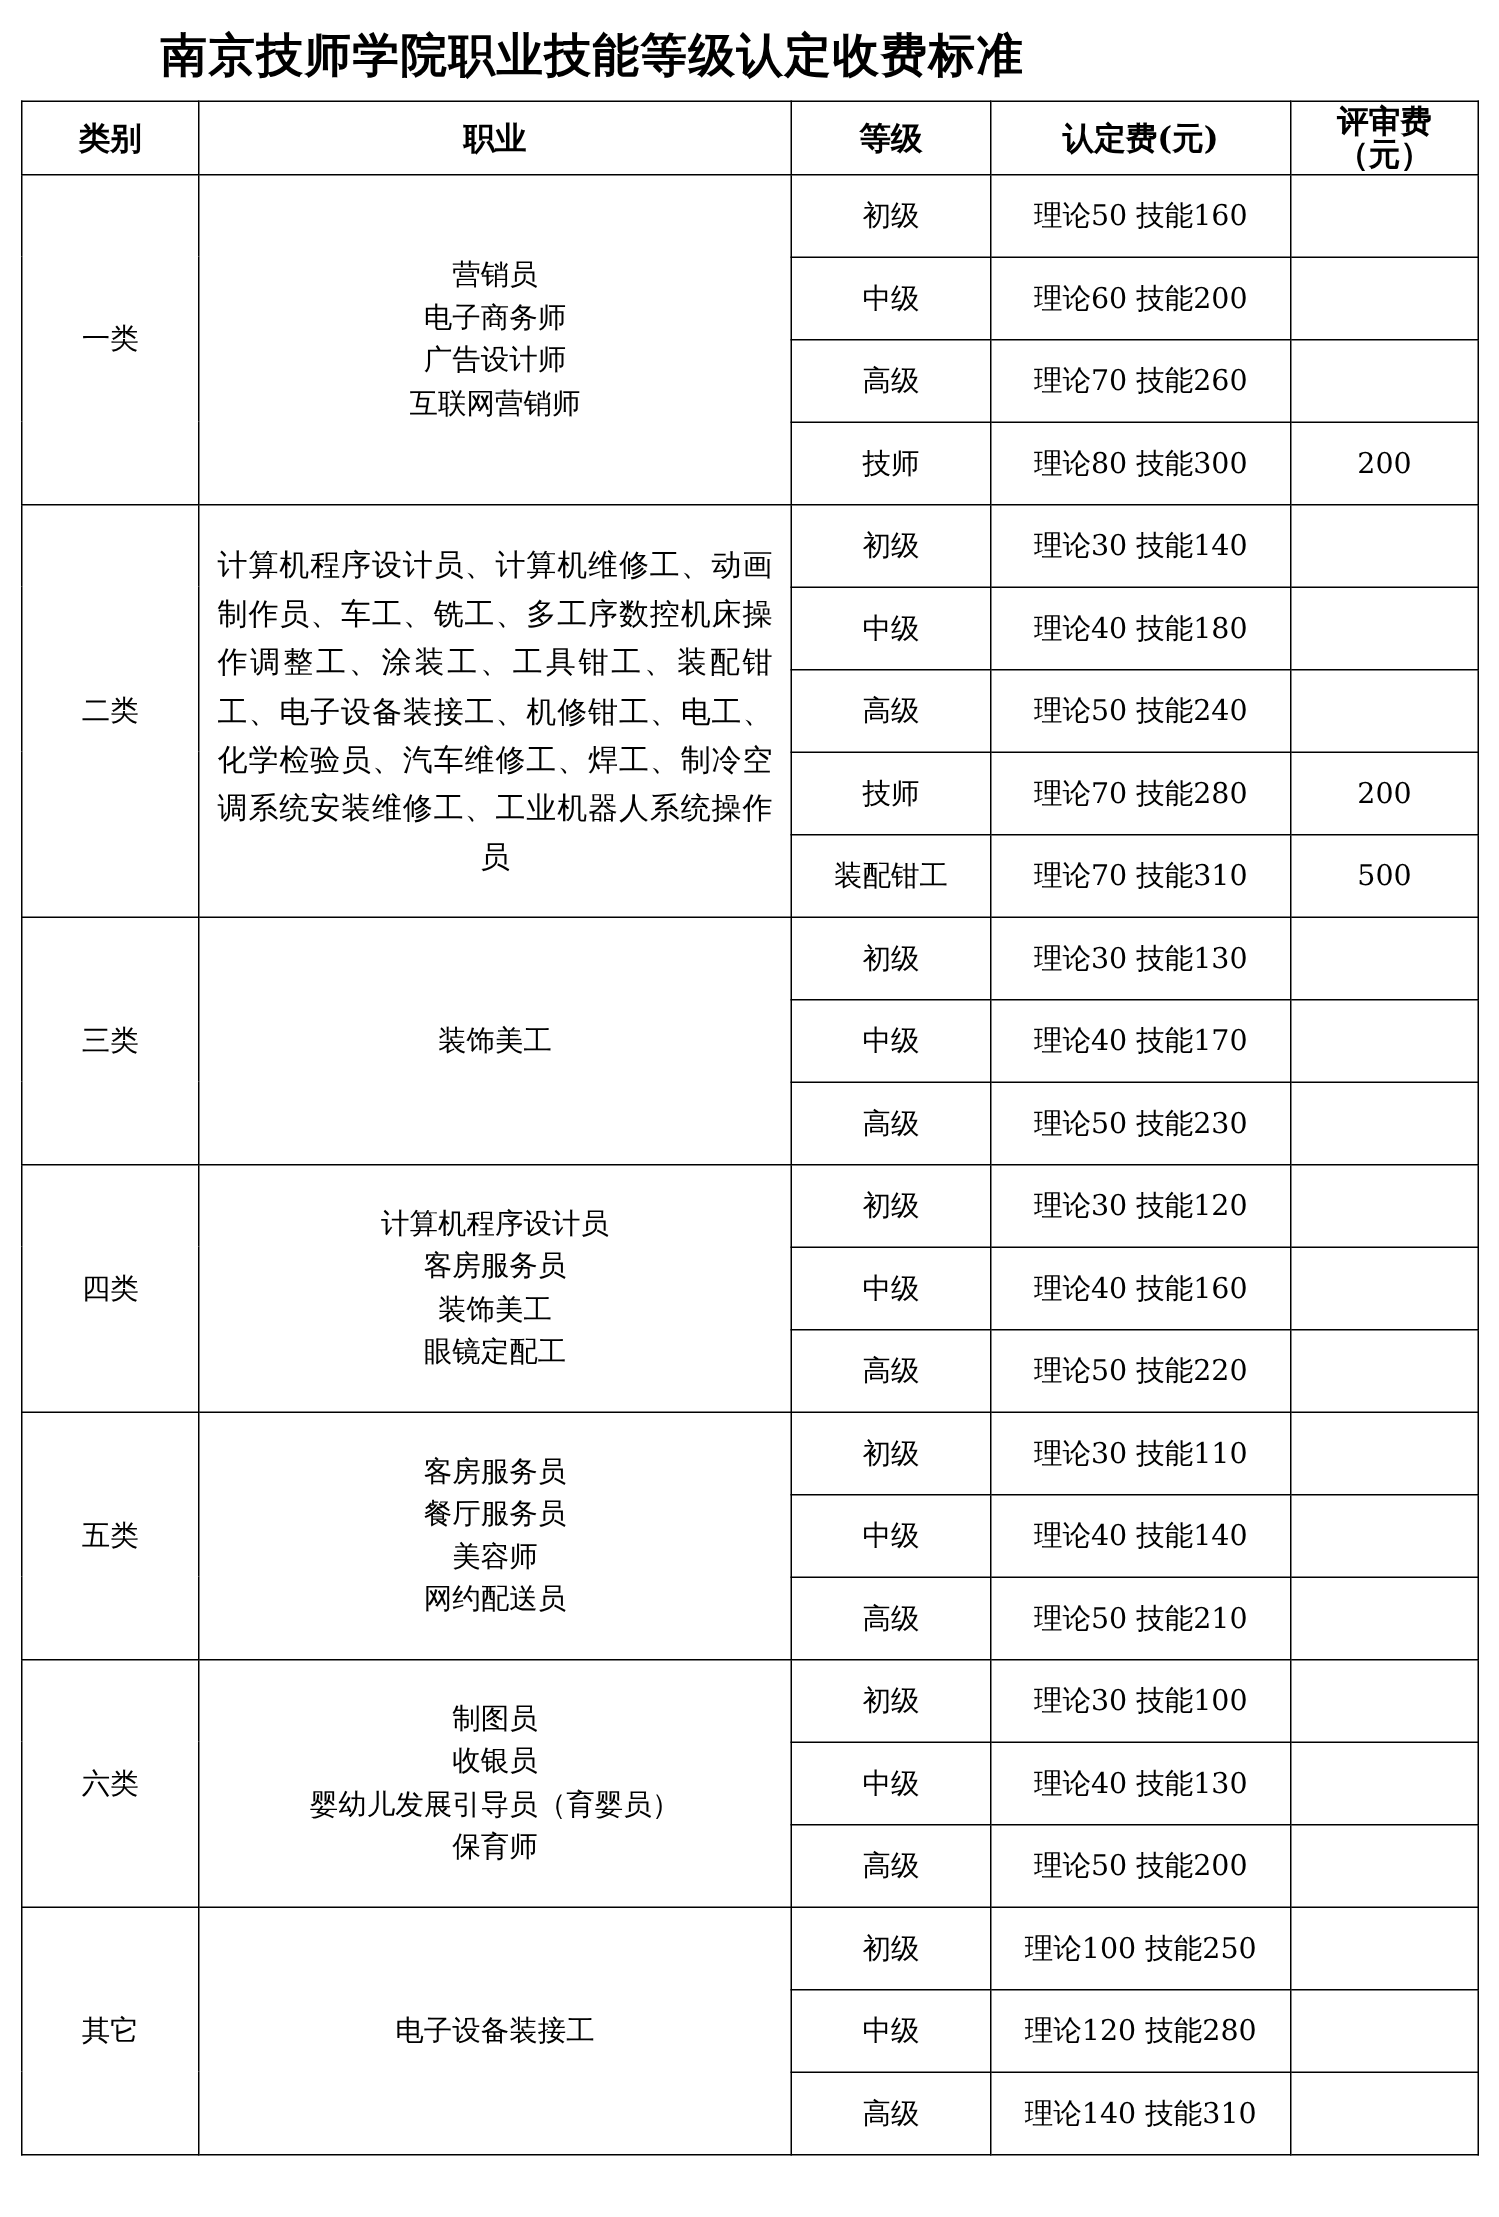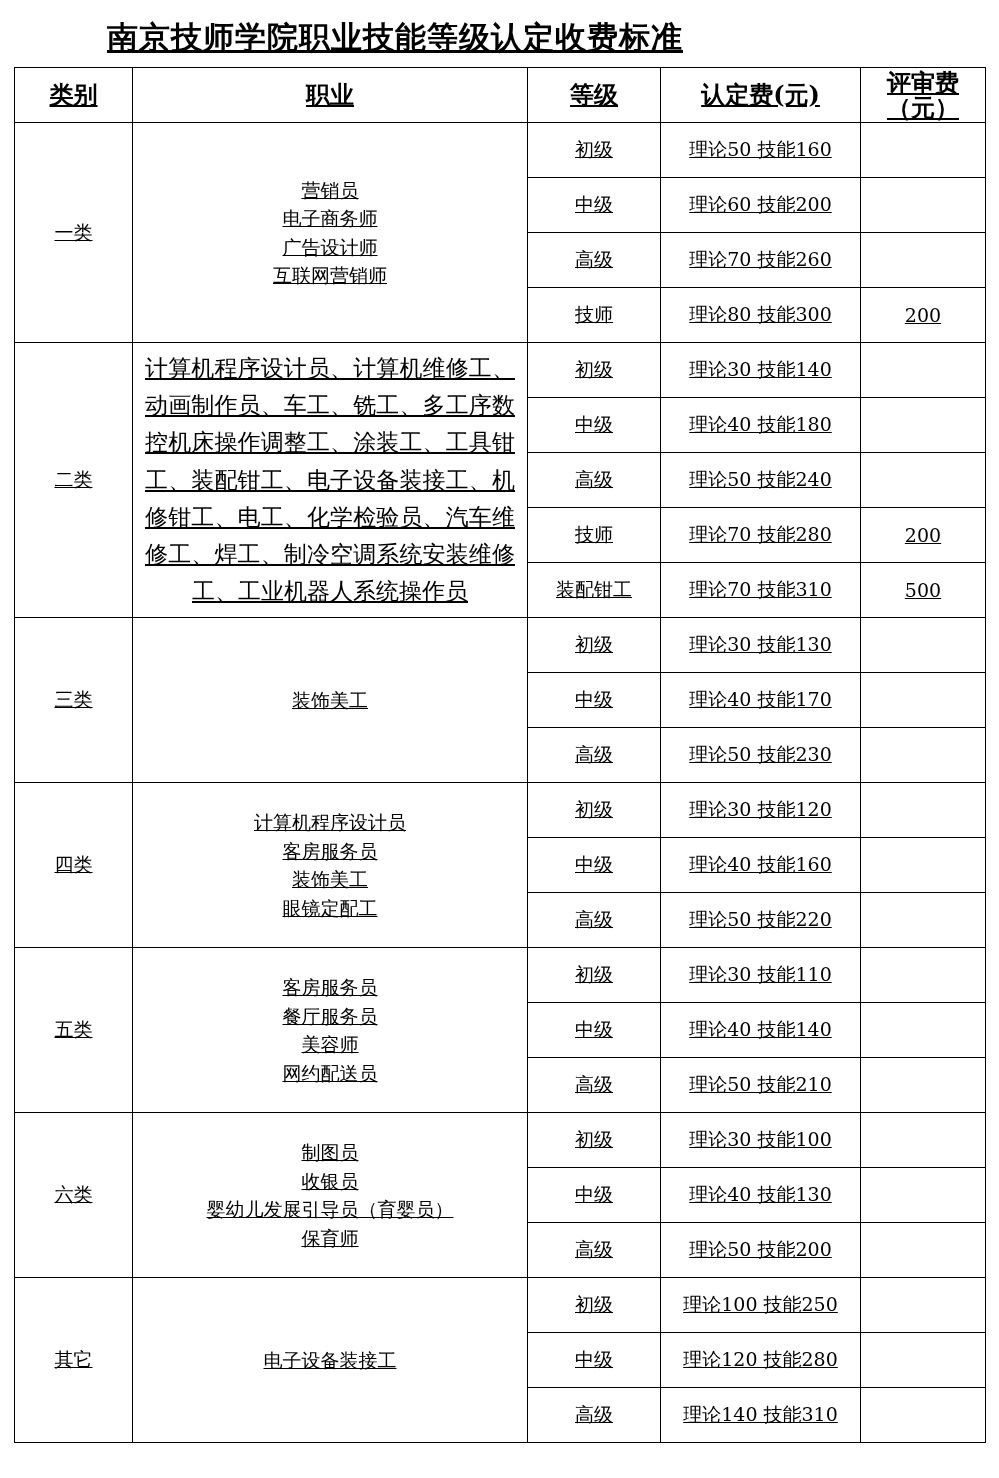--- a/index.html
+++ b/index.html
@@ -11,21 +11,20 @@
     width: 999px;
     font-family: "DejaVu Sans", "Liberation Sans", sans-serif;
     color: #000000;
   }
   .page {
     width: 790px;
     min-height: 1478px;
     box-sizing: border-box;
     padding: 10px 14px 16px 14px;
     background: #ffffff;
-    text-decoration: underline;
   }
   .doc-title {
     text-align: center;
     font-family: "DejaVu Serif", "Liberation Serif", serif;
     font-weight: bold;
     font-size: 31px;
     letter-spacing: 1px;
     line-height: 1.25;
     margin: 8px 0 10px 0;
   }
@@ -39,21 +38,21 @@
     border: 1px solid #000000;
     text-align: center;
     vertical-align: middle;
     font-family: "DejaVu Serif", "Liberation Serif", serif;
     font-size: 19px;
     padding: 4px 6px;
     box-sizing: border-box;
   }
   table.fee-table thead th {
     font-weight: bold;
-    font-size: 24px;
+    font-size: 21px;
     height: 48px;
     padding: 2px 4px;
   }
   .col-category { width: 118px; }
   .col-occupation { width: 395px; }
   .col-level { width: 133px; }
   .col-fee { width: 200px; }
   .col-review { width: 125px; }
 
   td.category-cell {
@@ -61,21 +60,21 @@
   }
   td.occupation-cell {
     font-size: 19.5px;
     line-height: 1.5;
     padding: 6px 10px;
   }
   td.occupation-cell.multiline-justify {
     text-align: justify;
     text-align-last: center;
     line-height: 1.62;
-    font-size: 23px;
+    font-size: 20px;
     padding: 6px 12px;
   }
   td.level-cell {
     font-size: 20px;
     height: 55px;
   }
   td.fee-cell {
     font-size: 19.5px;
     white-space: nowrap;
   }

